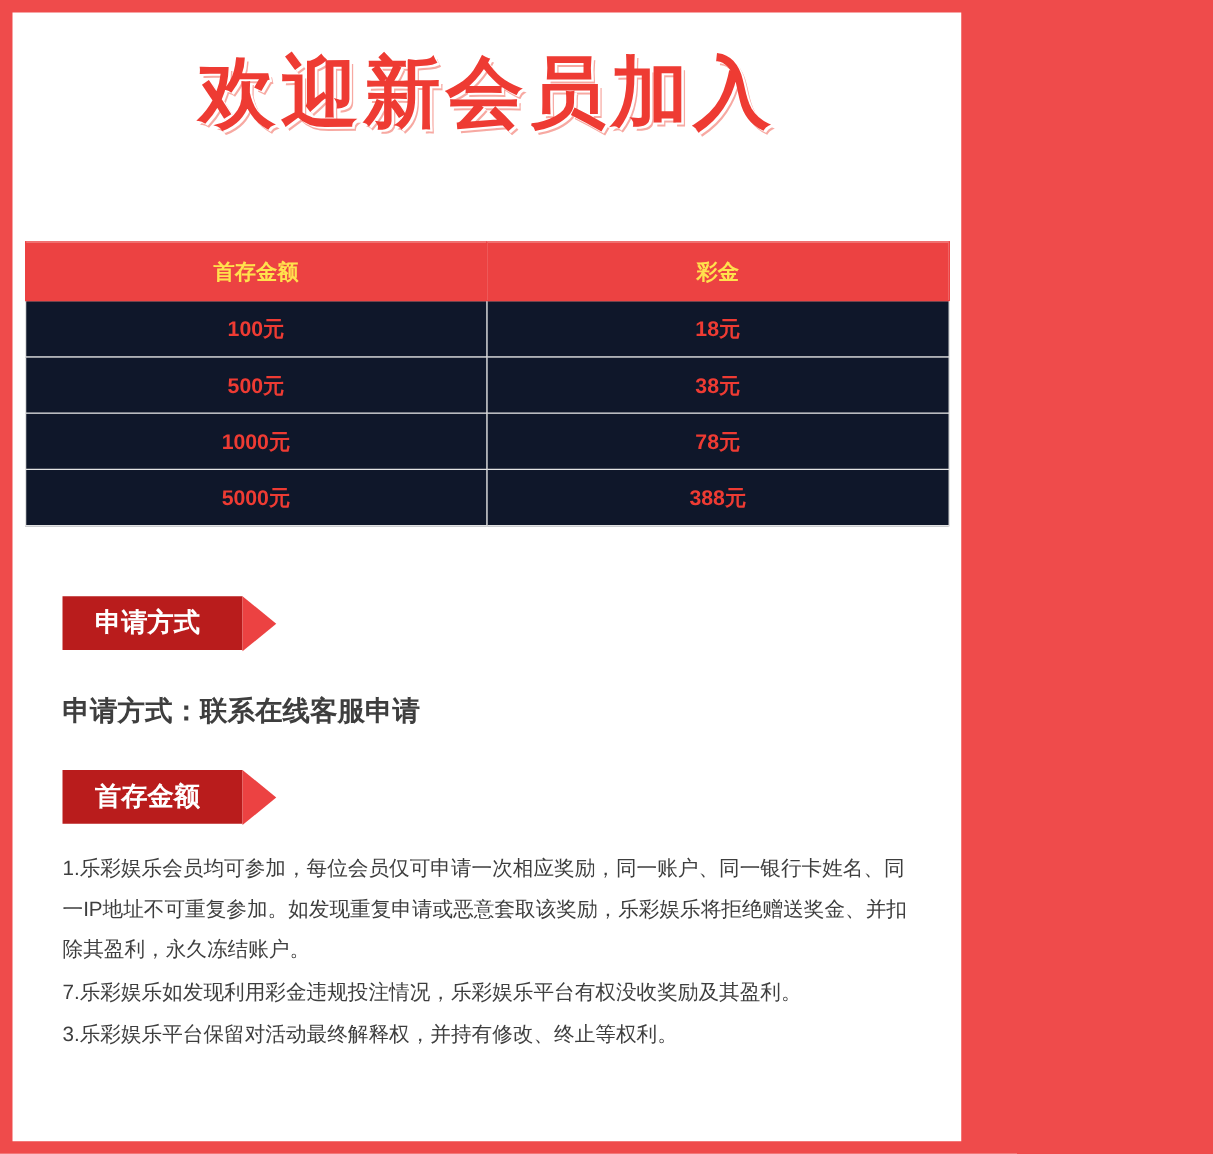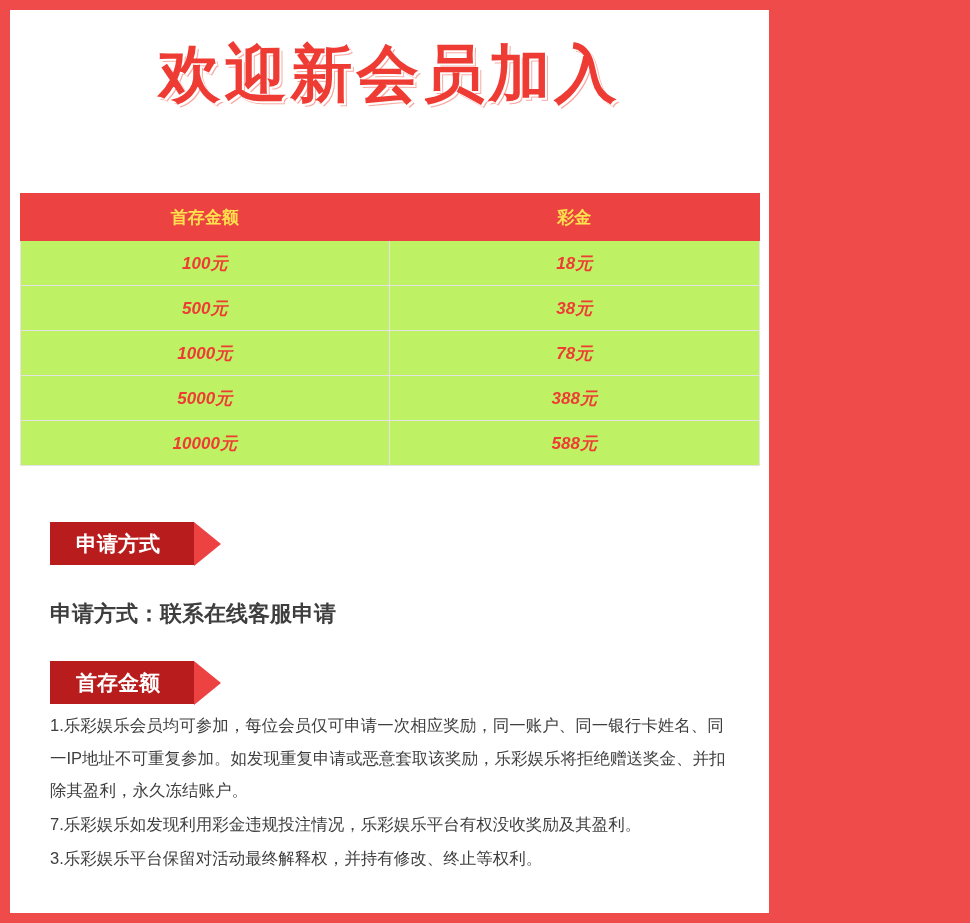--- a/index.html
+++ b/index.html
@@ -53,22 +53,21 @@
     height: 44px;
     border: 1px solid #ec4242;
   }
   table.bonus-table td {
     height: 42px;
     text-align: center;
     font-size: 17px;
     font-weight: bold;
     color: #ee3b33;
     border: 1px solid #e3e3e3;
-    background: #bef264;
-    font-style: italic;
+    background: #0f172a;
   }
   table.bonus-table td.amount {
     color: #ee3b33;
   }
   .section {
     margin-left: 40px;
     margin-top: 56px;
   }
   .ribbon {
     display: inline-block;
@@ -95,21 +94,21 @@
     margin-left: 40px;
     margin-top: 28px;
     font-size: 22px;
     color: #3e3e3e;
     font-weight: bold;
     line-height: 1.9;
   }
   .rules {
     margin-left: 40px;
     margin-right: 40px;
-    margin-top: 5px;
+    margin-top: 20px;
     font-size: 16.5px;
     color: #3e3e3e;
     line-height: 1.95;
   }
   .rules p {
     margin: 0 0 2px 0;
   }
   .apply-gap {
     margin-top: 26px;
   }
@@ -139,24 +138,20 @@
           <td class="amount">38元</td>
         </tr>
         <tr>
           <td class="amount">1000元</td>
           <td class="amount">78元</td>
         </tr>
         <tr>
           <td class="amount">5000元</td>
           <td class="amount">388元</td>
         </tr>
-        <tr>
-          <td class="amount">10000元</td>
-          <td class="amount">588元</td>
-        </tr>
       </tbody>
     </table>
   </div>
 
   <div class="section">
     <div class="ribbon">申请方式</div>
   </div>
 
   <div class="body-text">申请方式：联系在线客服申请</div>
 

